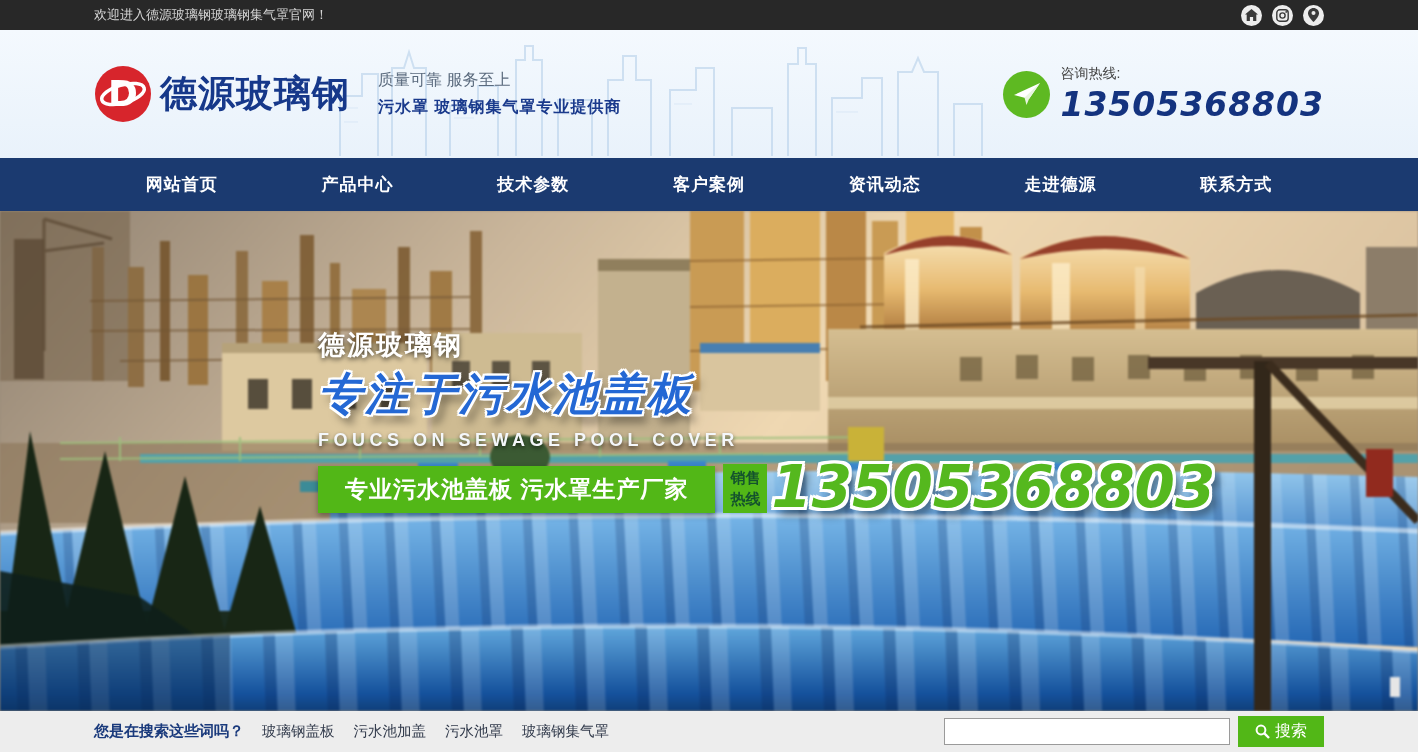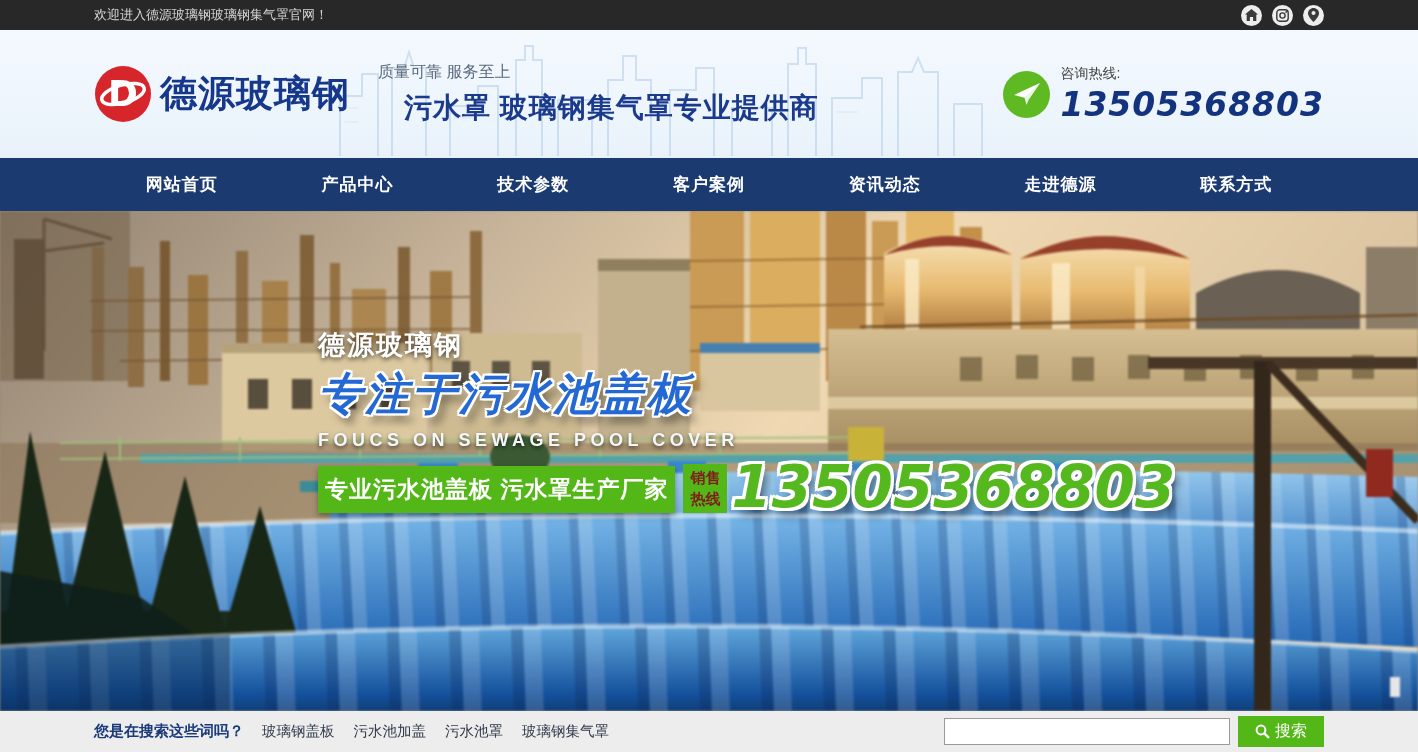--- a/index.html
+++ b/index.html
@@ -16,43 +16,43 @@
   .tb-icon svg { display:block; }
 
   
   .header { height:128px; background:linear-gradient(180deg,#f4f9fe 0%,#e9f2fb 100%); position:relative; overflow:hidden; }
   .header .container { height:128px; display:flex; align-items:center; }
   .skyline { position:absolute; left:330px; top:8px; width:660px; height:118px; opacity:.65; pointer-events:none; }
   .logo { display:flex; align-items:center; gap:8px; cursor:pointer; position:relative; z-index:2; }
   .logo-text { font-size:37px; font-weight:bold; color:#16388a; letter-spacing:1px; }
   .taglines { margin-left:28px; position:relative; z-index:2; }
   .tagline-small { font-size:16px; color:#5a6a7d; margin-bottom:6px; }
-  .tagline-main { font-size:28px; font-weight:bold; color:#1a3a8c; letter-spacing:1px;padding-left:26px; }
+  .tagline-main { font-size:16px; font-weight:bold; color:#1a3a8c; letter-spacing:1px; }
   .phone { margin-left:auto; display:flex; align-items:center; gap:10px; position:relative; z-index:2; }
   .phone-texts { display:flex; flex-direction:column; }
   .phone-label { font-size:14px; color:#444; margin-bottom:2px; }
   .phone-number { font-size:33px; font-weight:bold; font-style:italic; color:#14337f; font-family:"DejaVu Sans",sans-serif; letter-spacing:1px; }
   .plane-circle { width:47px; height:47px; border-radius:50%; background:#5eb922; display:flex; align-items:center; justify-content:center; }
 
   
   .nav { height:53px; background:#1b3a70; }
   .nav .container { height:53px; display:flex; }
   .nav-item { flex:1; display:flex; align-items:center; justify-content:center; color:#fff; font-size:17px; font-weight:bold; letter-spacing:1px; cursor:pointer; text-decoration:none; }
 
   
   .hero { position:relative; height:500px; overflow:hidden; background:#9c8c79; }
   .hero-scene { position:absolute; inset:0; filter:blur(1px) saturate(1.05); }
   .hero-overlay { position:absolute; left:318px; top:116px; z-index:3; }
   .hero-brand { color:#fff; font-size:27px; font-weight:bold; letter-spacing:2px; text-shadow:0 2px 5px rgba(0,0,0,.65); }
   .hero-title { margin-top:2px; font-size:44px; font-weight:bold; font-style:italic; letter-spacing:3px; color:#2468d4;
     text-shadow:-2px -2px 0 #fff,-2px 0 0 #fff,-2px 2px 0 #fff,0 -2px 0 #fff,0 2px 0 #fff,2px -2px 0 #fff,2px 0 0 #fff,2px 2px 0 #fff,6px 8px 8px rgba(0,0,0,.5); }
   .hero-en { margin-top:6px; color:#f4f7fa; font-size:18px; font-weight:bold; letter-spacing:4.5px; text-shadow:0 2px 4px rgba(0,0,0,.6); }
   .hero-row { margin-top:12px; display:flex; align-items:flex-end; }
-  .green-banner { background:#52b717; color:#fff; font-size:23px; font-weight:bold; letter-spacing:1px; padding:8px 7px; box-shadow:0 3px 6px rgba(0,0,0,.35); }
-  .hotline-badge { margin-left:8px; background:#52b717; color:#7f1d1d; font-size:15px; font-weight:bold; line-height:1.35; padding:4px 7px; text-align:center; }
+  .green-banner { background:#52b717; color:#fff; font-size:23px; font-weight:bold; letter-spacing:1px; padding:8px 27px; box-shadow:0 3px 6px rgba(0,0,0,.35); }
+  .hotline-badge { margin-left:8px; background:#52b717; color:#14532d; font-size:15px; font-weight:bold; line-height:1.35; padding:4px 7px; text-align:center; }
   .hotline-number { margin-left:4px; font-size:58px; line-height:.86; font-weight:bold; font-style:italic; color:#55b81e; font-family:"DejaVu Sans",sans-serif;
     text-shadow:-3px -3px 0 #fff,-3px 0 0 #fff,-3px 3px 0 #fff,0 -3px 0 #fff,0 3px 0 #fff,3px -3px 0 #fff,3px 0 0 #fff,3px 3px 0 #fff,6px 8px 8px rgba(0,0,0,.45); }
 
   
   .search-strip { height:44px; background:#ededed; }
   .search-strip .container { height:41px; display:flex; align-items:center; }
   .search-question { font-size:15px; font-weight:bold; color:#1a3a7c; margin-right:18px; }
   .search-keywords { display:flex; gap:19px; }
   .search-keywords a { font-size:14.5px; color:#30394a; text-decoration:none; cursor:pointer; }
   .search-box { margin-left:auto; display:flex; align-items:center; }

